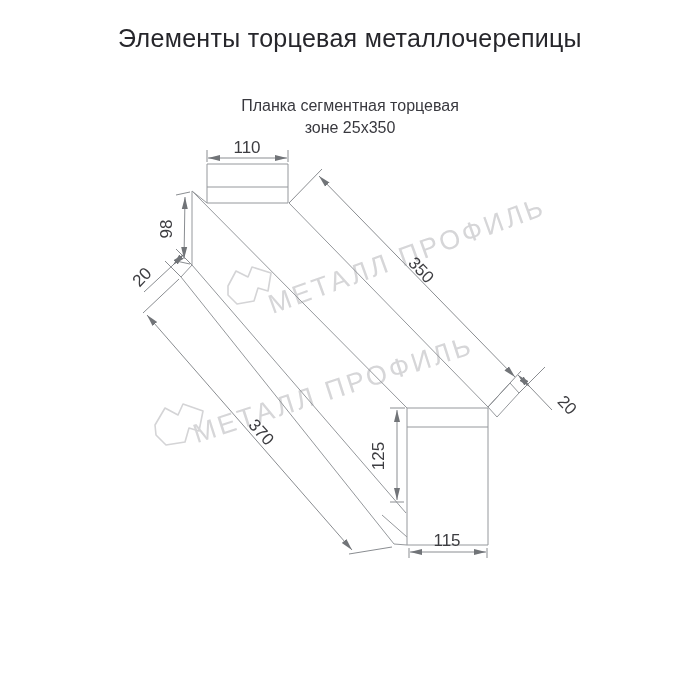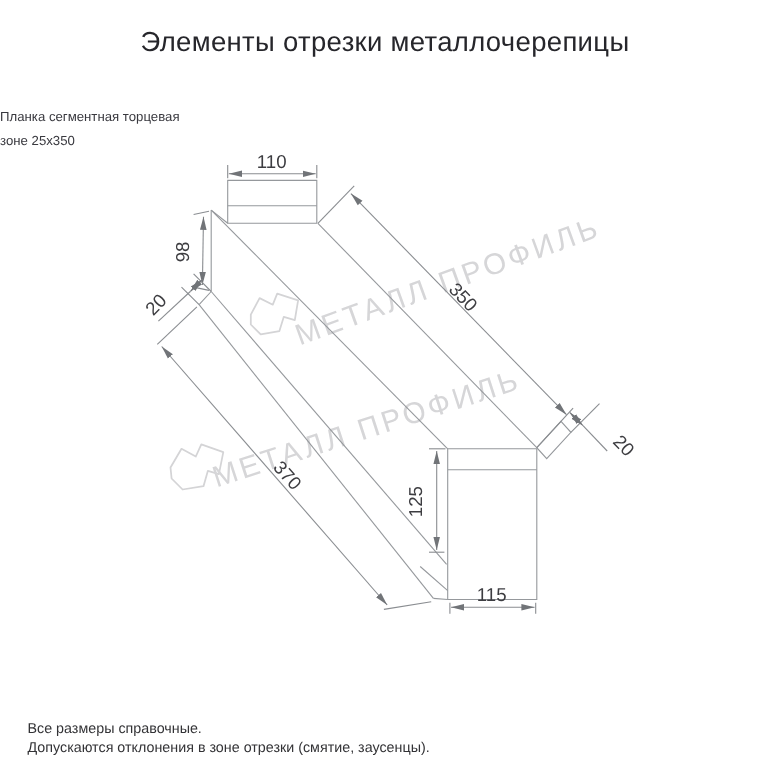--- a/index.html
+++ b/index.html
@@ -1,36 +1,36 @@
 <!DOCTYPE html>
 <html><head>
 <meta charset="utf-8">
 <style>
   html,body{margin:0;padding:0;}
   body{width:700px;height:700px;background:#ffffff;position:relative;overflow:hidden;
        font-family:"Liberation Sans", sans-serif;}
   .stage{position:absolute;inset:0;width:700px;height:700px;background:#ffffff;}
   .page-title{position:absolute;top:24px;left:0;width:700px;text-align:center;
        font-size:25px;letter-spacing:.3px;color:#26262b;font-weight:400;}
-  .subtitle{position:absolute;top:95px;left:0;width:700px;text-align:left;
-       font-size:12px;line-height:22px;color:#39393f;}
+  .subtitle{position:absolute;top:95px;left:0;width:700px;text-align:center;
+       font-size:16px;line-height:22px;color:#39393f;}
   .drawing-svg{position:absolute;top:0;left:0;}
   .footer{position:absolute;left:25px;top:653px;font-size:13px;line-height:17.5px;color:#333336;}
   .wm-text{fill:#d6d6d8;font-size:27px;letter-spacing:3px;font-weight:400;}
   .dim-text{fill:#3d3d41;font-size:17px;}
   .profile{stroke:#95989c;stroke-width:1;fill:none;}
   .dimline{stroke:#8a8d91;stroke-width:1;fill:none;}
   .logo{stroke:#d4d4d6;stroke-width:1.6;fill:none;stroke-linejoin:round;}
 </style>
 </head>
 <body>
 
 <div class="stage">
 
-  <div class="page-title">Элементы отрезки металлочерепицы</div>
+  <div class="page-title">Элементы торцевая металлочерепицы</div>
 
   <div class="subtitle">
     <div>Планка сегментная торцевая</div>
     <div>зоне 25х350</div>
   </div>
 
   <svg class="drawing-svg" width="700" height="700" viewBox="0 0 700 700">
     <defs>
       <marker id="ah" orient="auto-start-reverse" markerWidth="13" markerHeight="8" refX="12" refY="4" markerUnits="userSpaceOnUse">
         <path d="M0,1 L12,4 L0,7 z" fill="#717478"></path>
@@ -106,18 +106,14 @@
       <path class="dimline" d="M397,410 V500" marker-start="url(#ah)" marker-end="url(#ah)"></path>
       <text class="dim-text" x="384" y="456" text-anchor="middle" transform="rotate(-90 384 456)">125</text>
 
       <path class="dimline" d="M409,548 V558"></path>
       <path class="dimline" d="M487,548 V558"></path>
       <path class="dimline" d="M410,552 H486" marker-start="url(#ah)" marker-end="url(#ah)"></path>
       <text class="dim-text" x="447" y="546" text-anchor="middle">115</text>
     </g>
   </svg>
 
-  <div class="footer">
-    <div>Все размеры справочные.</div>
-    <div>Допускаются отклонения в зоне отрезки (смятие, заусенцы).</div>
-  </div>
 
 </div>
 
 </body></html>

